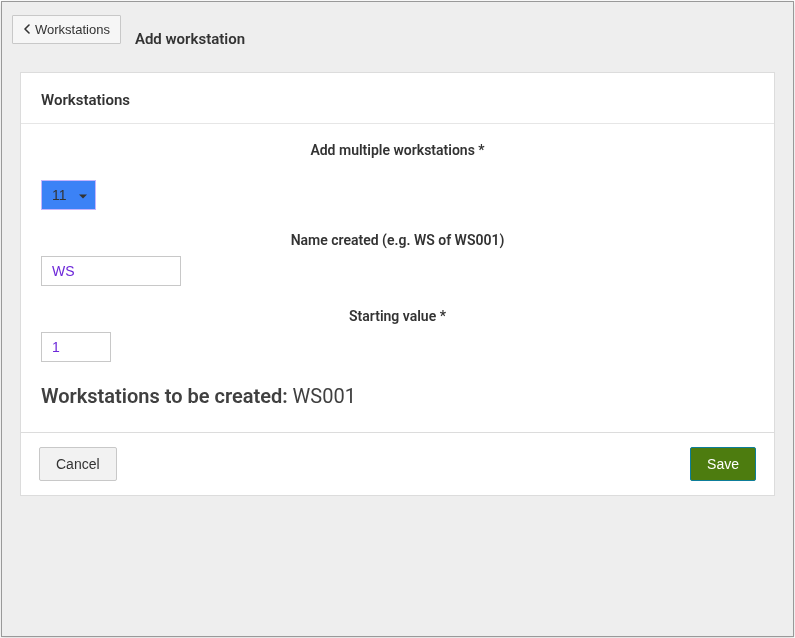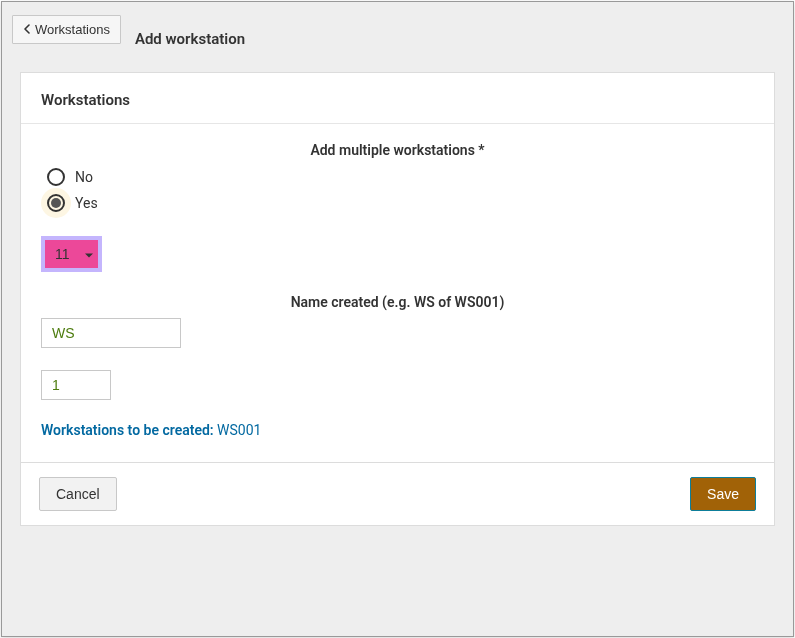--- a/index.html
+++ b/index.html
@@ -115,22 +115,22 @@
       width: 10px;
       height: 10px;
       border-radius: 50%;
       background: #555;
     }
     .radio-label {
       font-size: 14px;
       color: #333;
     }
     .select-box {
-      border: 4px solid #c4b5fd;
-      background: #ec4899;
+      border: 1px solid #c4b5fd;
+      background: #3b82f6;
       font-size: 14px;
       color: #333;
       padding: 6px 28px 6px 10px;
       appearance: none;
       -webkit-appearance: none;
       -moz-appearance: none;
       cursor: pointer;
       position: relative;
     }
     .select-wrap {
@@ -141,30 +141,30 @@
       position: absolute;
       right: 8px;
       top: 50%;
       transform: translateY(-50%);
       pointer-events: none;
     }
     .text-input {
       border: 1px solid #c8c8c8;
       background: #fff;
       font-size: 14px;
-      color: #4d7c0f;
+      color: #6d28d9;
       padding: 6px 10px;
       width: 140px;
     }
     .text-input.narrow {
       width: 70px;
     }
     .summary-line {
-      font-size: 14px;
-      color: #0369a1;
+      font-size: 20px;
+      color: #404040;
     }
     .summary-label {
       font-weight: 600;
     }
     .summary-value {
       font-weight: 400;
     }
     .footer {
       background: #fff;
       border: 1px solid #dcdcdc;
@@ -180,21 +180,21 @@
       border-radius: 2px;
       cursor: pointer;
       border: 1px solid transparent;
     }
     .btn-cancel {
       background: #f2f2f2;
       border: 1px solid #c8c8c8;
       color: #333;
     }
     .btn-save {
-      background: #a16207;
+      background: #4d7c0f;
       color: #fff;
       border: 1px solid #0d7e9a;
       padding-left: 16px;
     }
   </style>
 </head>
 <body>
 
 <div class="outer">
   <div class="topbar">
@@ -211,32 +211,20 @@
 
   <div class="content-wrap">
     <div class="panel">
       <div class="panel-header">
         <div class="panel-title">Workstations</div>
       </div>
       <div class="panel-body">
 
         <div class="field">
           <span class="field-label">Add multiple workstations *</span>
-          <div class="radio-group">
-            <div class="radio-row">
-              <span class="radio-outer"></span>
-              <span class="radio-label">No</span>
-            </div>
-            <div class="radio-row">
-              <span class="radio-outer selected">
-                <span class="radio-inner"></span>
-              </span>
-              <span class="radio-label">Yes</span>
-            </div>
-          </div>
         </div>
 
         <div class="field">
           <div class="select-wrap">
             <select class="select-box">
               <option>11</option>
             </select>
             <span class="chev-down">
               <svg width="10" height="8" viewBox="0 0 10 8">
                   <path d="M1 2 L5 6 L9 2" fill="#333"></path>
@@ -244,20 +232,21 @@
             </span>
           </div>
         </div>
 
         <div class="field">
           <span class="field-label">Name created (e.g. WS of WS001)</span>
           <input type="text" class="text-input" value="WS" style="">
         </div>
 
         <div class="field">
+          <span class="field-label">Starting value *</span>
           <input type="text" class="text-input narrow" value="1" style="">
         </div>
 
         <div class="field summary-line">
           <span class="summary-label">Workstations to be created: </span><span class="summary-value">WS001</span>
         </div>
 
       </div>
     </div>
 

